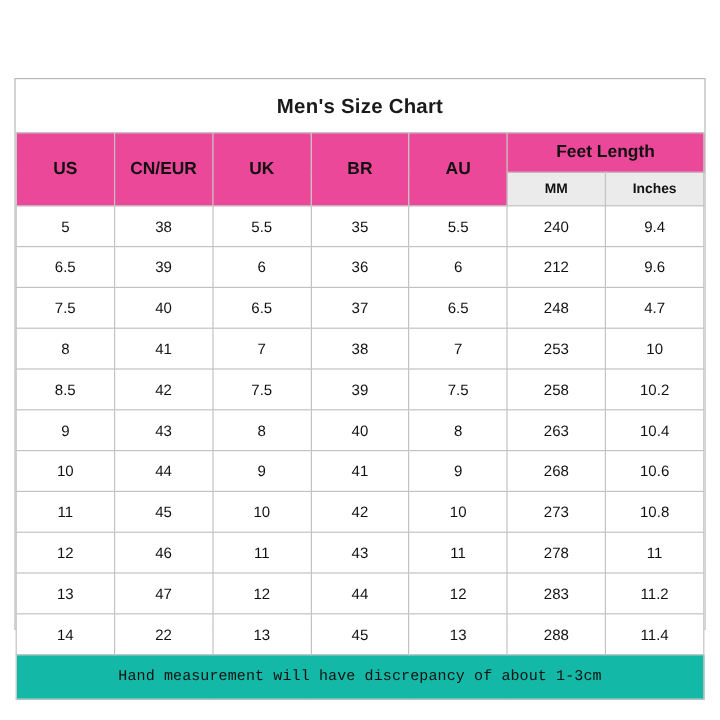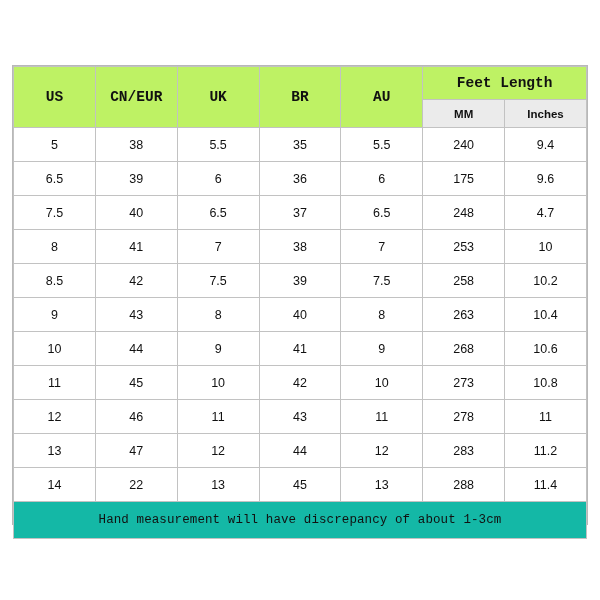--- a/index.html
+++ b/index.html
@@ -43,25 +43,24 @@
     table-layout: fixed;
   }
   table.size-table td, table.size-table th {
     border: 1px solid #c2c2c2;
     text-align: center;
     vertical-align: middle;
     color: #111111;
   }
   
   .hdr-main {
-    background: #bef264;
+    background: #ec4899;
     font-weight: bold;
     font-size: 14.5px;
     height: 30px;
-    font-family: Liberation Mono, monospace;
   }
   .hdr-sub {
     background: #ebebeb;
     font-weight: bold;
     font-size: 11.5px;
     height: 25px;
   }
   .hdr-main.feet {
     font-size: 14.5px;
     font-weight: bold;
@@ -83,20 +82,21 @@
   }
   .no-left-border { border-left: none; }
   .no-right-border { border-right: none; }
 </style>
 </head>
 <body>
 
 <div id="page">
   <div id="chart-frame">
 
+    <div class="chart-title">Men's Size Chart</div>
 
     <table class="size-table">
       <thead>
         <tr>
           <th class="hdr-main no-left-border" rowspan="2">US</th>
           <th class="hdr-main" rowspan="2">CN/EUR</th>
           <th class="hdr-main" rowspan="2">UK</th>
           <th class="hdr-main" rowspan="2">BR</th>
           <th class="hdr-main" rowspan="2">AU</th>
           <th class="hdr-main feet no-right-border" colspan="2">Feet Length</th>
@@ -115,21 +115,21 @@
           <td>5.5</td>
           <td>240</td>
           <td class="no-right-border">9.4</td>
         </tr>
         <tr>
           <td class="no-left-border">6.5</td>
           <td>39</td>
           <td>6</td>
           <td>36</td>
           <td>6</td>
-          <td>175</td>
+          <td>212</td>
           <td class="no-right-border">9.6</td>
         </tr>
         <tr>
           <td class="no-left-border">7.5</td>
           <td>40</td>
           <td>6.5</td>
           <td>37</td>
           <td>6.5</td>
           <td>248</td>
           <td class="no-right-border">4.7</td>

